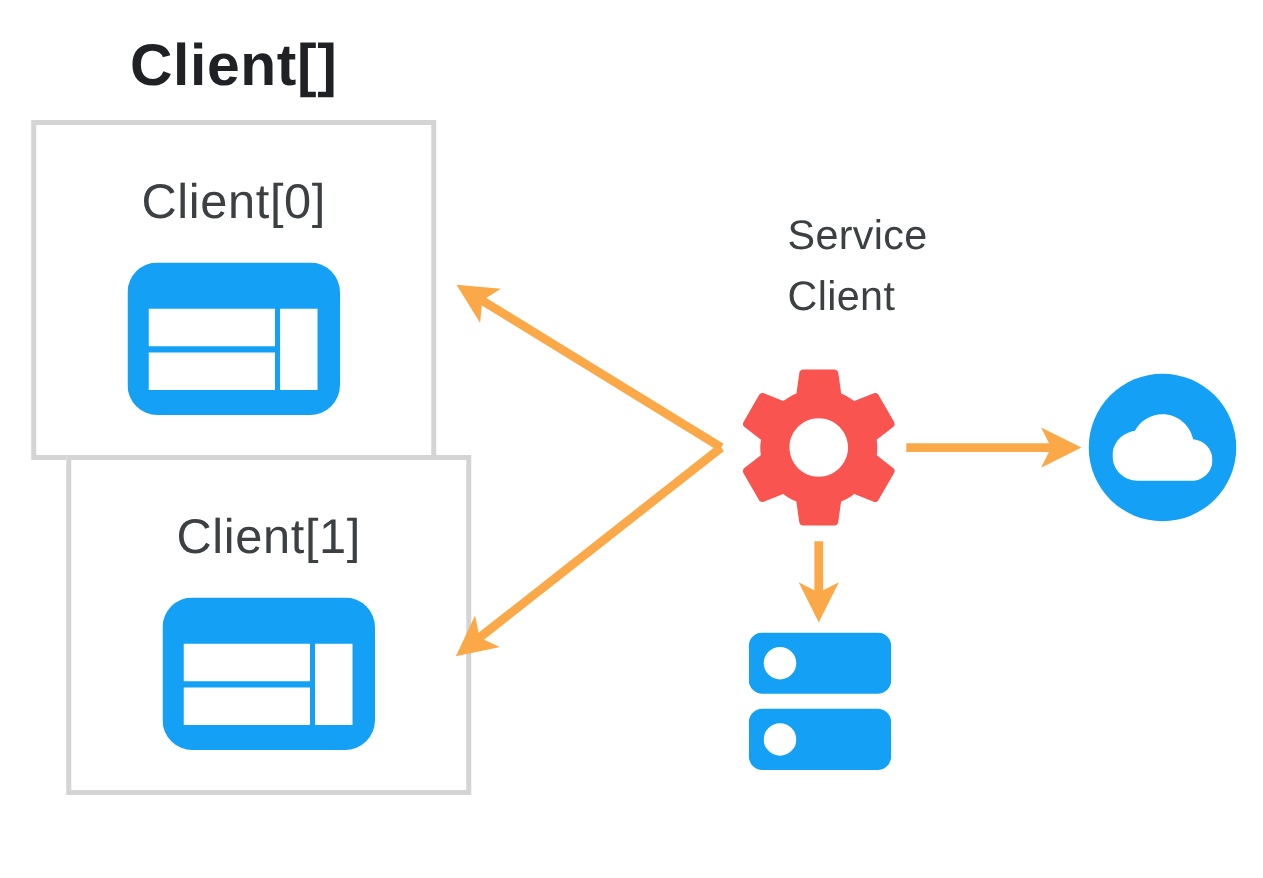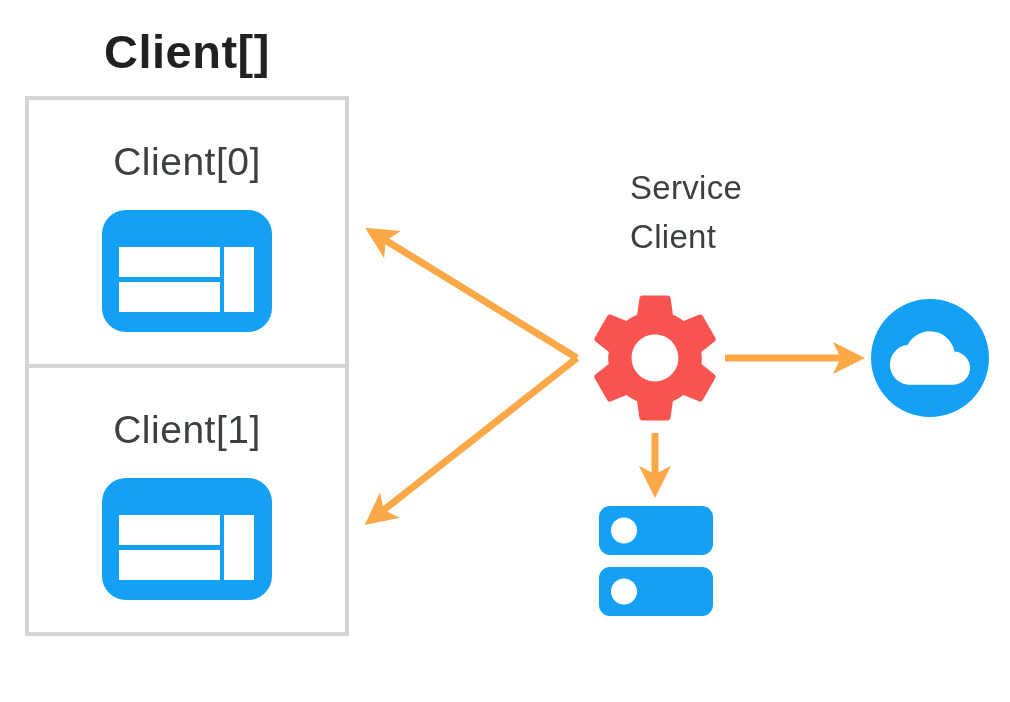--- a/index.html
+++ b/index.html
@@ -29,21 +29,21 @@
   .client-stack{
     position:absolute;left:25px;top:96px;width:361px;
   }
   .client-box{
     width:324px;height:272px;
     border:4px solid var(--box_border);
     background:var(--background);
     display:flex;flex-direction:column;align-items:center;
     padding-top:40px;
   }
-  .client-box + .client-box{margin-top:-4px;}
+  .client-box + .client-box{margin-top:-4px;margin-left:28px;}
   .client-label{
     font-size:39px;font-weight:500;color:var(--label_text);
     letter-spacing:.5px;
   }
   .client-icon{margin-top:26px;display:block;color:var(--blue);}
   .sw-label{
     position:absolute;left:586px;top:163px;
     font-size:33px;font-weight:500;color:var(--label_text);
     line-height:49px;letter-spacing:.3px;margin-left:44px;
   }

